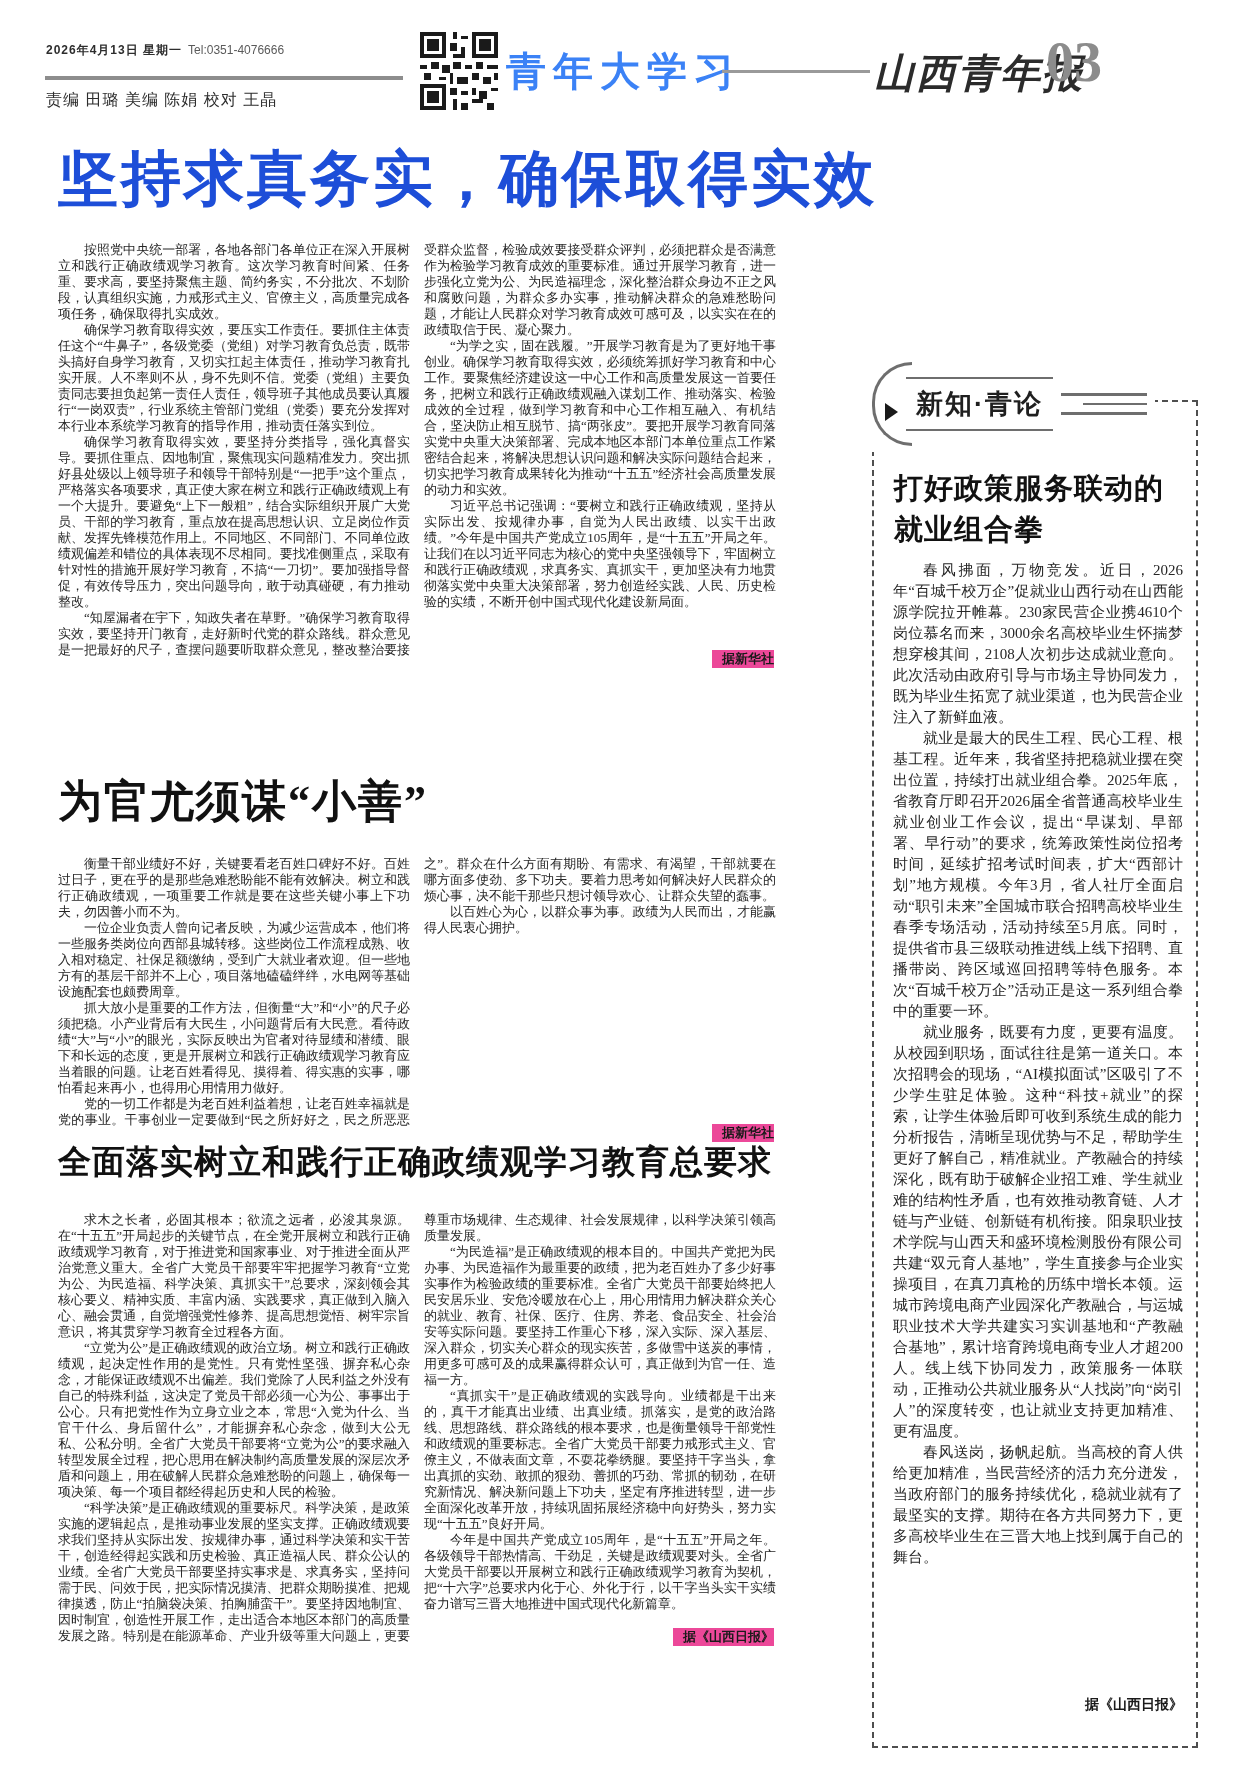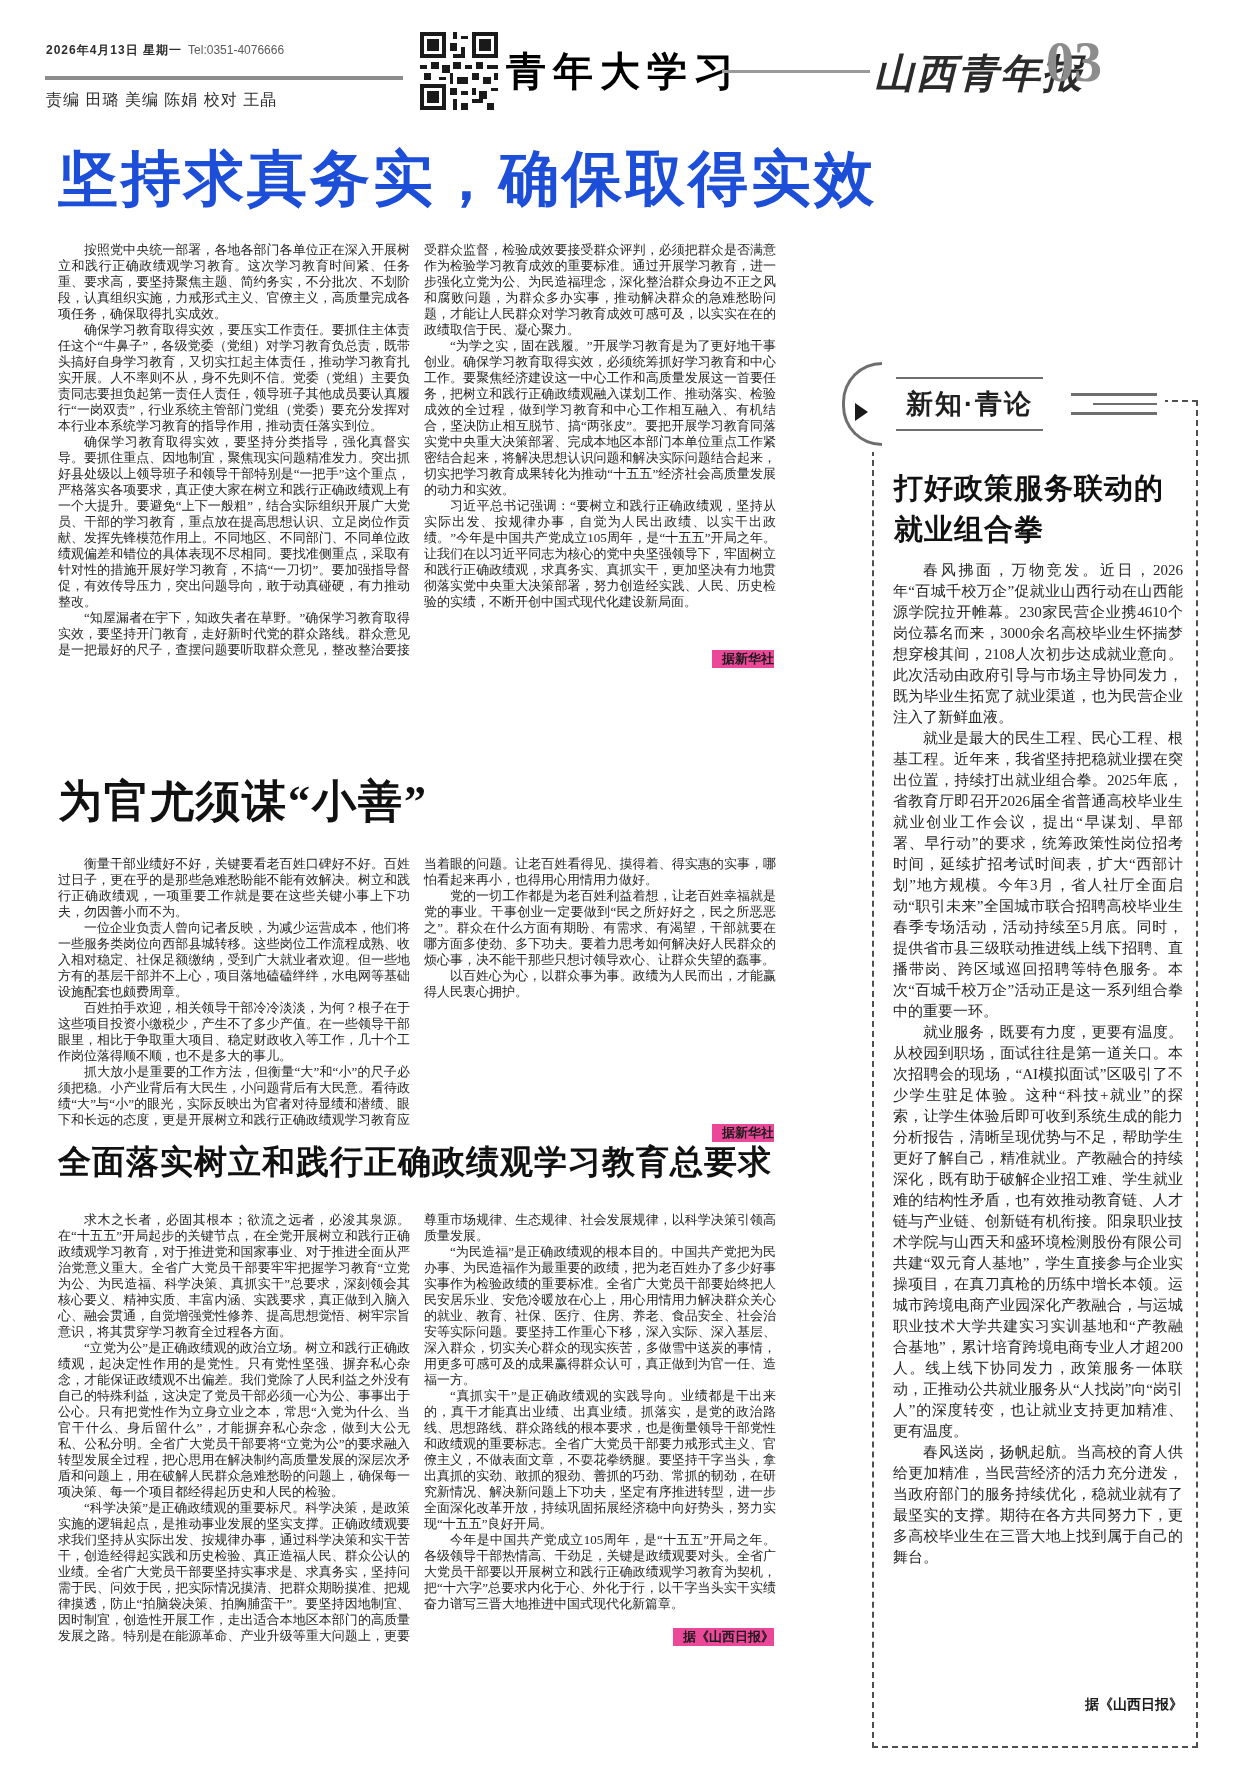--- a/index.html
+++ b/index.html
@@ -12,21 +12,21 @@
   
   .hdr { position:absolute; left:0; top:0; width:1242px; height:135px; }
   .hdr-date { position:absolute; left:46px; top:42px; font-family:"Liberation Sans",sans-serif;
               font-size:12px; font-weight:bold; color:#2d2d2d; letter-spacing:1px;}
   .hdr-tel  { font-weight:normal; color:#5a5a5a; letter-spacing:0; margin-left:6px;}
   .hdr-rule { position:absolute; left:45px; top:76px; width:358px; height:4px; background:#8d8d8d;}
   .hdr-staff{ position:absolute; left:46px; top:90px; font-family:"Liberation Sans",sans-serif;
               font-size:16px; color:#2d2d2d; letter-spacing:1px;}
   .qr { position:absolute; left:420px; top:32px; width:78px; height:78px; }
   .section-title { position:absolute; left:506px; top:44px; font-size:40px; font-weight:900;
-              color:#000000; letter-spacing:7px; font-family:"Liberation Sans",sans-serif;text-align:center;}
+              color:#3b82f6; letter-spacing:7px; font-family:"Liberation Sans",sans-serif;text-align:center;}
   .hdr-line { position:absolute; left:722px; top:70px; width:148px; height:3px; background:#9a9a9a;}
   .masthead { position:absolute; left:874px; top:46px; font-size:40px; font-weight:bold;
               font-style:italic; color:#2b2b2b; letter-spacing:2px;}
   .pagenum  { position:absolute; left:1046px; top:30px; font-size:56px; font-weight:900;
               color:#8c8c8c; font-family:"Liberation Serif",serif;}
   
   .headline { position:absolute; left:58px; top:146px; width:870px; font-size:60px; line-height:1.1;
               font-weight:900; color:#1d4ed8; letter-spacing:3px; }
   .art-body { position:absolute; left:58px; width:718px; overflow:hidden;
               column-count:2; column-gap:14px; column-fill:auto;
@@ -37,22 +37,22 @@
   .art3-title { position:absolute; left:58px; top:1140px; font-size:33px; font-weight:900;
               color:#111; letter-spacing:1px; width:720px;}
   .src { position:absolute; right:2px; bottom:0; background:#ec4899; padding-left:10px;
          font-weight:bold; font-size:13px; color:#1a1a1a;}
   .body-wrap { position:absolute; left:58px; width:718px; }
   .w1 { top:242px; height:426px; } .w2 { top:856px; height:286px; } .w3 { top:1212px; height:434px; }
   .body-wrap .art-body { position:absolute; left:0; top:0; }
   
   .sidebar-box { position:absolute; left:872px; top:400px; width:326px; height:1348px;
                  border:2px dashed #4f4f4f; }
-  .badge { position:absolute; left:842px; top:356px; height:96px; display:flex; align-items:center;
-           background:#fff; padding:0 8px 0 0; z-index:3;gap:20px;}
+  .badge { position:absolute; left:872px; top:356px; height:96px; display:flex; align-items:center;
+           background:#fff; padding:0 8px 0 0; z-index:3;}
   .badge-arc { width:40px; height:84px; border:3px solid #6e6e6e; border-right:none;
            border-radius:42px 0 0 42px; position:relative; }
   .badge-tri { position:absolute; left:10px; top:38px; width:0; height:0;
            border-top:9px solid transparent; border-bottom:9px solid transparent;
            border-left:13px solid #1a1a1a;}
   .badge-text { font-size:27px; font-weight:900; color:#1f1f1f; letter-spacing:2px;
            border-top:2px solid #6e6e6e; border-bottom:2px solid #6e6e6e;
            padding:7px 10px; margin-left:-6px; font-family:"Liberation Sans",sans-serif;}
   .badge-lines { display:flex; flex-direction:column; gap:7px; margin-left:8px;}
   .badge-lines i { display:block; height:2.5px; background:#6e6e6e;}
@@ -135,21 +135,20 @@
         <p>习近平总书记强调：“要树立和践行正确政绩观，坚持从实际出发、按规律办事，自觉为人民出政绩、以实干出政绩。”今年是中国共产党成立105周年，是“十五五”开局之年。让我们在以习近平同志为核心的党中央坚强领导下，牢固树立和践行正确政绩观，求真务实、真抓实干，更加坚决有力地贯彻落实党中央重大决策部署，努力创造经实践、人民、历史检验的实绩，不断开创中国式现代化建设新局面。</p>
       </div>
     <span class="src">据新华社</span>
   </div>
 
   <h2 class="art2-title">为官尤须谋“小善”</h2>
   <div class="body-wrap w2">
     <div class="art-body" style="position:absolute;left:0;top:0;height:286px;width:718px;">
         <p>衡量干部业绩好不好，关键要看老百姓口碑好不好。百姓过日子，更在乎的是那些急难愁盼能不能有效解决。树立和践行正确政绩观，一项重要工作就是要在这些关键小事上下功夫，勿因善小而不为。</p>
         <p>一位企业负责人曾向记者反映，为减少运营成本，他们将一些服务类岗位向西部县城转移。这些岗位工作流程成熟、收入相对稳定、社保足额缴纳，受到广大就业者欢迎。但一些地方有的基层干部并不上心，项目落地磕磕绊绊，水电网等基础设施配套也颇费周章。</p>
-        <p>百姓拍手欢迎，相关领导干部冷冷淡淡，为何？根子在于这些项目投资小缴税少，产生不了多少产值。在一些领导干部眼里，相比于争取重大项目、稳定财政收入等工作，几十个工作岗位落得顺不顺，也不是多大的事儿。</p>
         <p>抓大放小是重要的工作方法，但衡量“大”和“小”的尺子必须把稳。小产业背后有大民生，小问题背后有大民意。看待政绩“大”与“小”的眼光，实际反映出为官者对待显绩和潜绩、眼下和长远的态度，更是开展树立和践行正确政绩观学习教育应当着眼的问题。让老百姓看得见、摸得着、得实惠的实事，哪怕看起来再小，也得用心用情用力做好。</p>
         <p>党的一切工作都是为老百姓利益着想，让老百姓幸福就是党的事业。干事创业一定要做到“民之所好好之，民之所恶恶之”。群众在什么方面有期盼、有需求、有渴望，干部就要在哪方面多使劲、多下功夫。要着力思考如何解决好人民群众的烦心事，决不能干那些只想讨领导欢心、让群众失望的蠢事。</p>
         <p>以百姓心为心，以群众事为事。政绩为人民而出，才能赢得人民衷心拥护。</p>
       </div>
     <span class="src">据新华社</span>
   </div>
 
   <h2 class="art3-title">全面落实树立和践行正确政绩观学习教育总要求</h2>
   <div class="body-wrap w3">
     <div class="art-body" style="position:absolute;left:0;top:0;height:434px;width:718px;">

